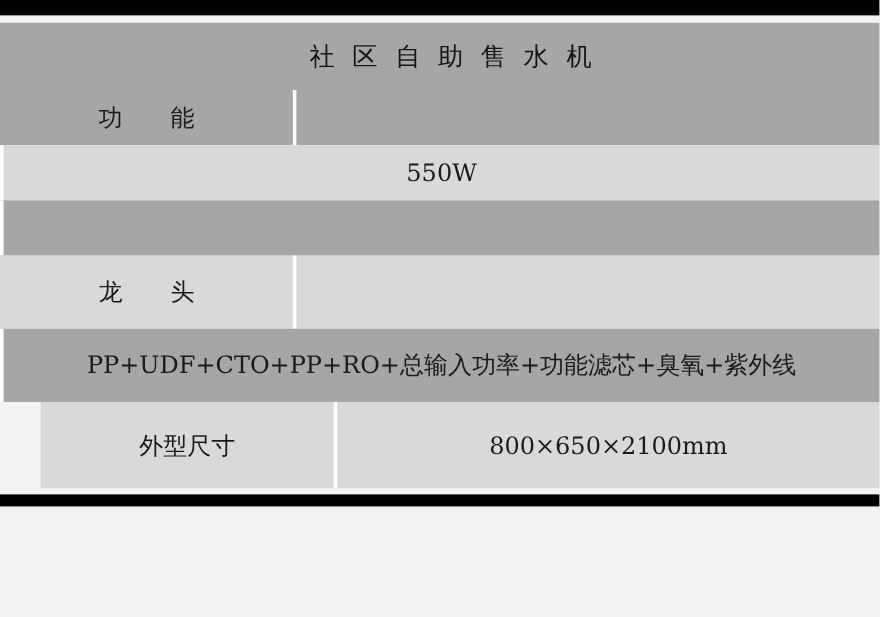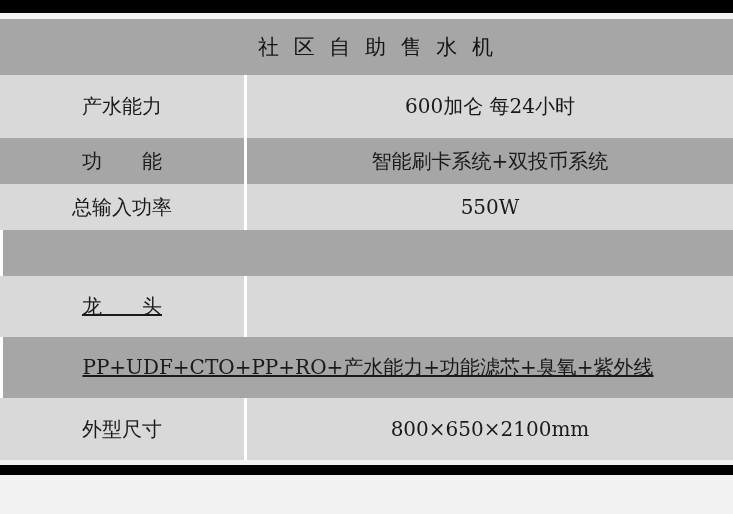--- a/index.html
+++ b/index.html
@@ -74,67 +74,60 @@
     display: flex;
     align-items: center;
     justify-content: center;
     font-size: 20px;
     white-space: pre;
     padding: 0 6px;
     box-sizing: border-box;
   }
   .h63 { height: 63px; }
   .h59 { height: 46px; }
-  .h61 { height: 61px; text-decoration: underline; }
-  .h62 { height: 62px; }
+  .h61 { height: 61px; }
+  .h62 { height: 72px; margin-left: 34px; }
 </style>
 </head>
 <body>
 
 <div class="page">
 
   <div class="bar-black-top"></div>
   <div class="gap-top"></div>
 
   <div class="title-bar">
     <span>社 区 自 助 售 水 机</span>
   </div>
 
   <div class="spec-table">
 
-    <div class="row light h63">
-      <div class="cell-label">产水能力</div>
-      <div class="divider"></div>
-      <div class="cell-value">600加仑 每24小时</div>
-    </div>
 
     <div class="row dark h59">
       <div class="cell-label">功　　能</div>
       <div class="divider"></div>
-      <div class="cell-value">智能刷卡系统+双投币系统</div>
     </div>
 
     <div class="row light h59">
-      <div class="cell-label">总输入功率</div>
       <div class="divider"></div>
       <div class="cell-value">550W</div>
     </div>
 
     <div class="row dark h59">
       <div class="divider"></div>
     </div>
 
     <div class="row light h61">
       <div class="cell-label">龙　　头</div>
       <div class="divider"></div>
     </div>
 
     <div class="row dark h61">
       <div class="divider"></div>
-      <div class="cell-value">PP+UDF+CTO+PP+RO+产水能力+功能滤芯+臭氧+紫外线</div>
+      <div class="cell-value">PP+UDF+CTO+PP+RO+总输入功率+功能滤芯+臭氧+紫外线</div>
     </div>
 
     <div class="row light h62">
       <div class="cell-label">外型尺寸</div>
       <div class="divider"></div>
       <div class="cell-value">800×650×2100mm</div>
     </div>
 
   </div>
 

